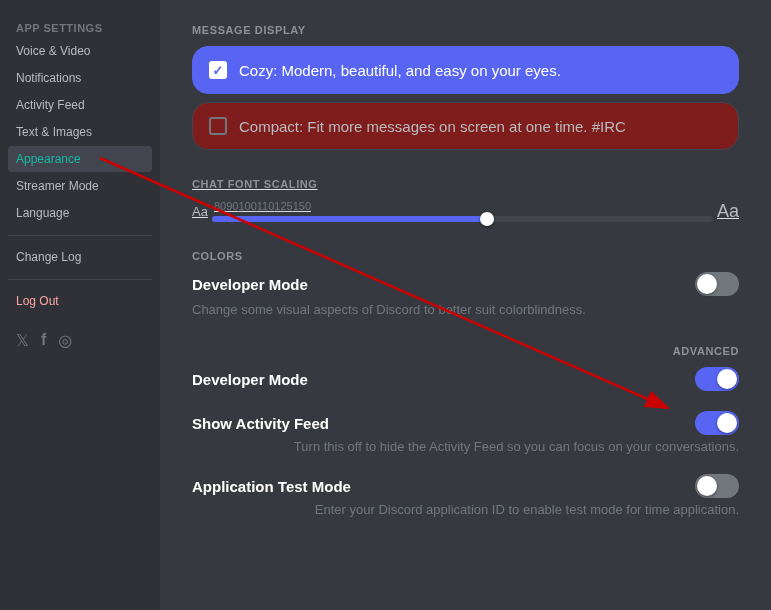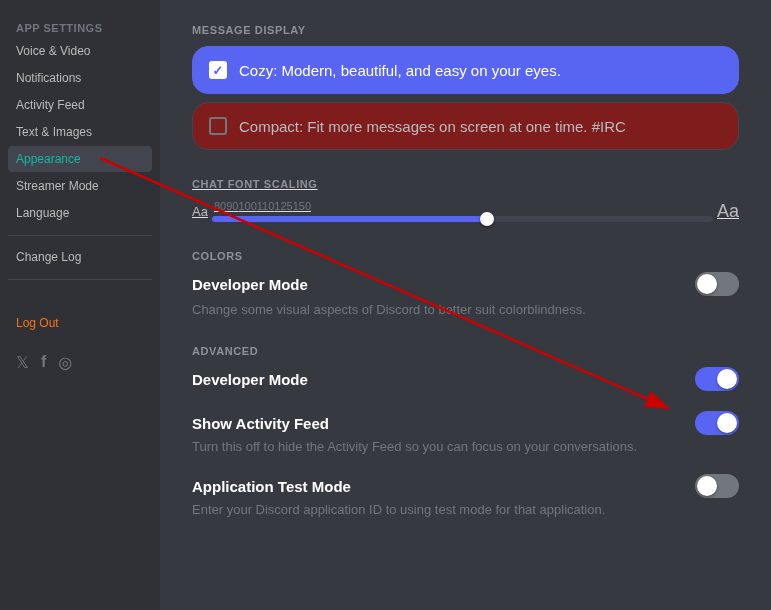--- a/index.html
+++ b/index.html
@@ -41,22 +41,21 @@
     .sidebar-item.active {
       background: #42454d;
       color: #14b8a6;
     }
     .sidebar-divider {
       height: 1px;
       background: #42454d;
       margin: 8px 0;
     }
     .sidebar-item.logout {
-      color: #f97316;
-      margin-top: 22px;
+      color: #fca5a5;
     }
     .social-icons {
       display: flex;
       gap: 12px;
       padding: 8px 8px;
       color: #72767d;
       font-size: 18px;
       margin-top: 8px;
     }
     .social-icon {
@@ -234,20 +233,21 @@
       top: 2px;
       transition: left 0.15s;
       box-shadow: 0 1px 3px rgba(0,0,0,0.4);
     }
     .toggle-switch.off .toggle-knob { left: 2px; }
     .toggle-switch.on .toggle-knob { left: 22px; }
 
     
     .advanced-section {
       margin-bottom: 20px;
+      text-align: right;
     }
     .advanced-item {
       margin-bottom: 20px;
     }
     .advanced-item .toggle-row {
       margin-bottom: 4px;
     }
     .link-text {
       color: #00b0f4;
       text-decoration: none;
@@ -376,21 +376,21 @@
       <div class="toggle-desc">Turn this off to hide the Activity Feed so you can focus on your conversations.</div>
     </div>
 
     <div class="advanced-item">
       <div class="toggle-row">
         <span class="toggle-title">Application Test Mode</span>
         <div class="toggle-switch off">
           <div class="toggle-knob"></div>
         </div>
       </div>
-      <div class="toggle-desc">Enter your Discord application ID to using test mode for that application.</div>
+      <div class="toggle-desc">Enter your Discord application ID to enable test mode for time application.</div>
     </div>
   </div>
 
 </div>
 
 <svg style="position:fixed;top:0;left:0;width:771px;height:610px;pointer-events:none;">
   <defs>
     <marker id="arrowhead" markerWidth="10" markerHeight="7" refX="9" refY="3.5" orient="auto">
       <polygon points="0 0, 10 3.5, 0 7" fill="#cc0000"></polygon>
     </marker>

